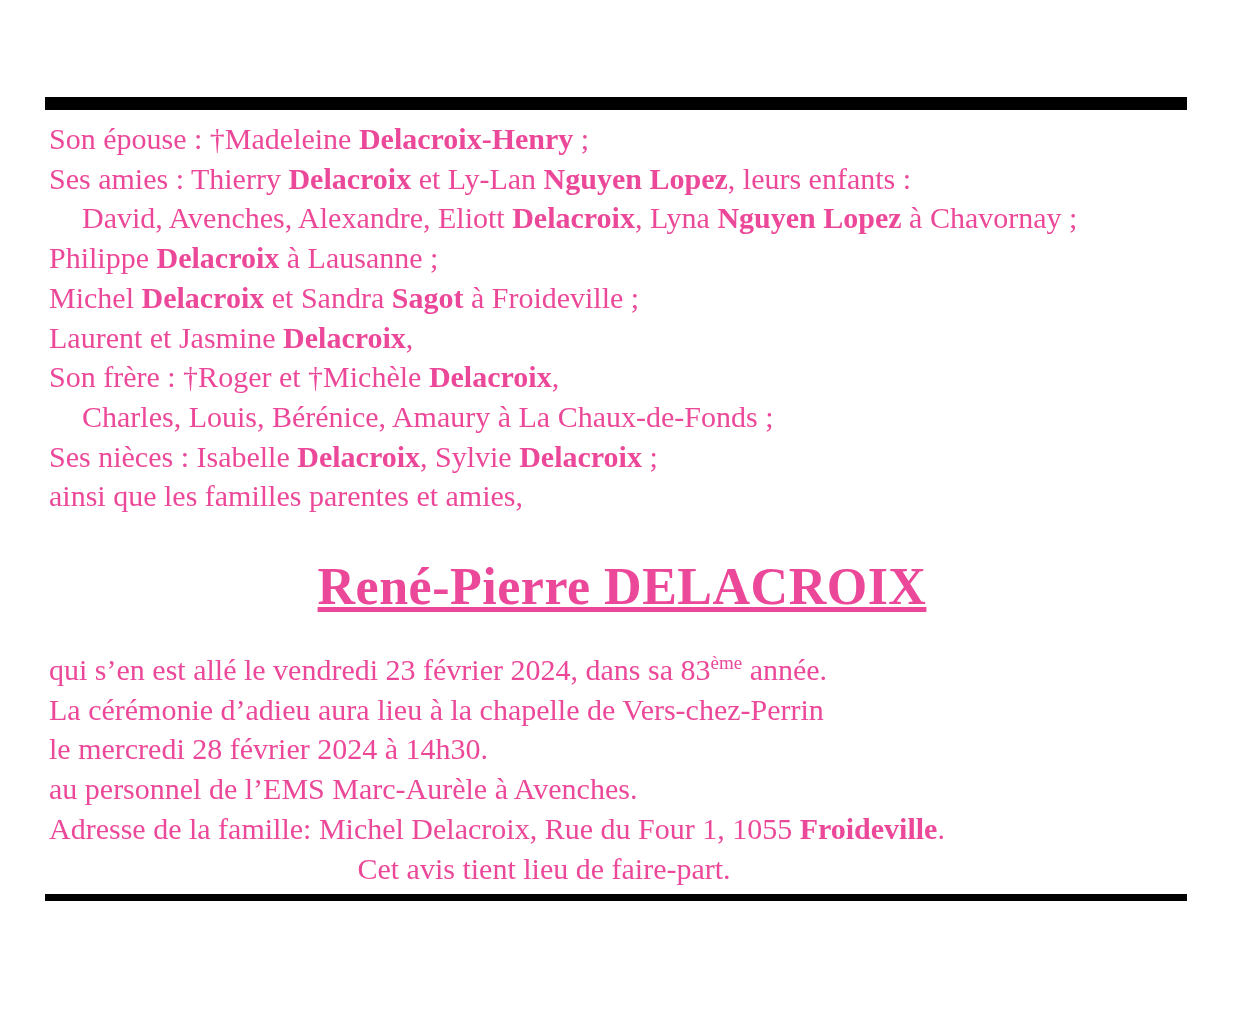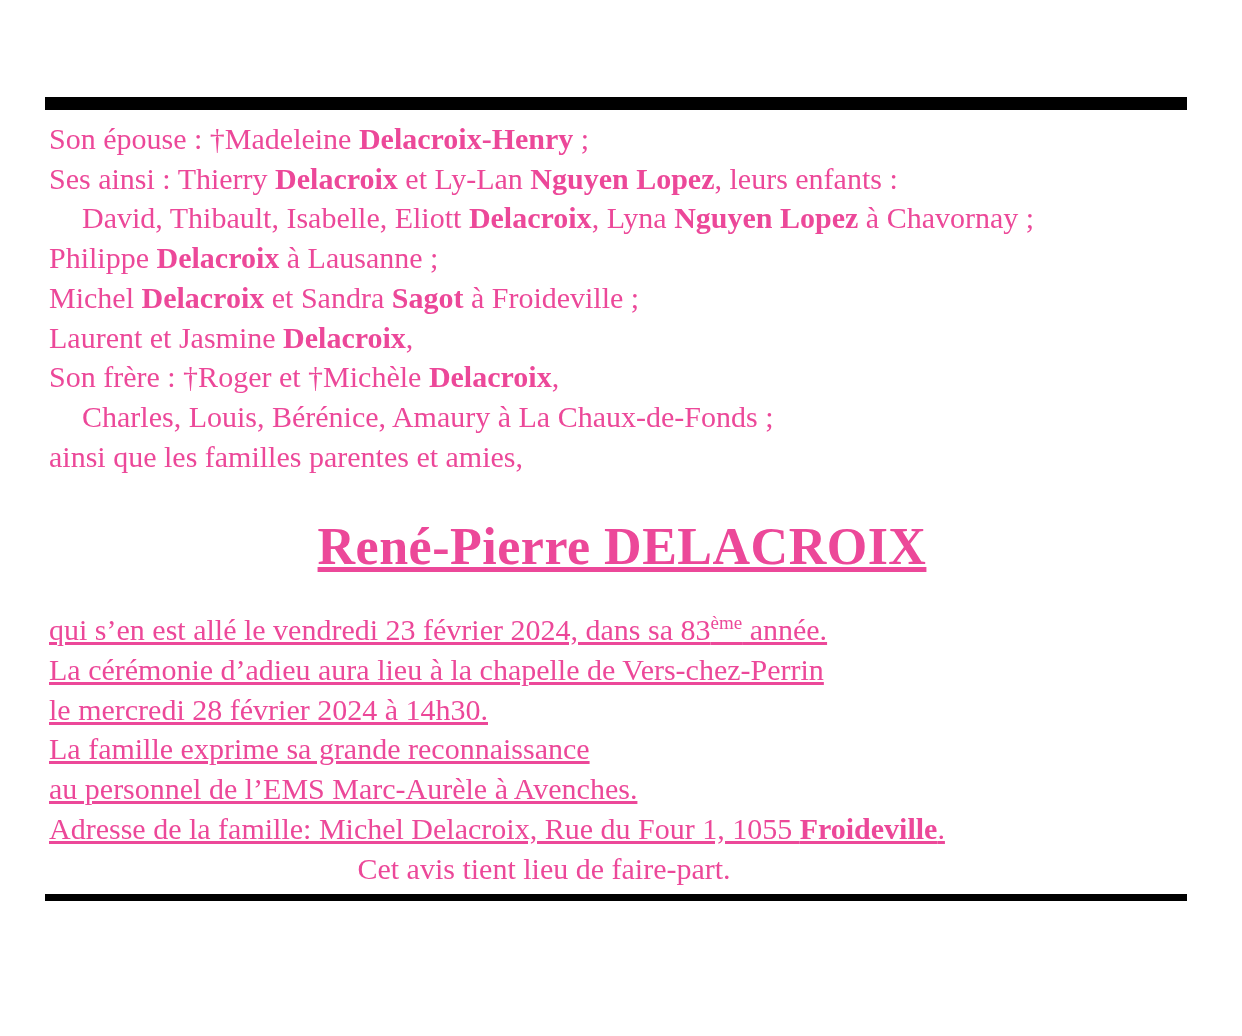--- a/index.html
+++ b/index.html
@@ -34,21 +34,20 @@
     margin: 9px 40px 0 49px;
     font-size: 30px;
     line-height: 39.7px;
     white-space: nowrap;
   }
   .details {
     margin: 32px 40px 0 49px;
     font-size: 30px;
     line-height: 39.7px;
     white-space: nowrap;
-    text-decoration: underline;
   }
   .line.indent {
     padding-left: 33px;
   }
   .title {
     margin: 40px 47px 0 49px;
     font-size: 52px;
     line-height: 62px;
     font-weight: bold;
     text-align: center;
@@ -69,33 +68,33 @@
   }
   b { font-weight: bold; }
 </style>
 </head>
 <body>
 
 <div class="sheet">
   <div class="rule top"></div>
   <div class="family">
       <div class="line"><span>Son épouse : †Madeleine </span><b>Delacroix-Henry</b><span> ;</span></div>
-      <div class="line"><span>Ses ainsi : Thierry </span><b>Delacroix</b><span> et Ly-Lan </span><b>Nguyen Lopez</b><span>, leurs enfants :</span></div>
-      <div class="line indent"><span>David, Thibault, Isabelle, Eliott </span><b>Delacroix</b><span>, Lyna </span><b>Nguyen Lopez</b><span> à Chavornay ;</span></div>
+      <div class="line"><span>Ses amies : Thierry </span><b>Delacroix</b><span> et Ly-Lan </span><b>Nguyen Lopez</b><span>, leurs enfants :</span></div>
+      <div class="line indent"><span>David, Avenches, Alexandre, Eliott </span><b>Delacroix</b><span>, Lyna </span><b>Nguyen Lopez</b><span> à Chavornay ;</span></div>
       <div class="line"><span>Philippe </span><b>Delacroix</b><span> à Lausanne ;</span></div>
       <div class="line"><span>Michel </span><b>Delacroix</b><span> et Sandra </span><b>Sagot</b><span> à Froideville ;</span></div>
       <div class="line"><span>Laurent et Jasmine </span><b>Delacroix</b><span>,</span></div>
       <div class="line"><span>Son frère : †Roger et †Michèle </span><b>Delacroix</b><span>,</span></div>
       <div class="line indent"><span>Charles, Louis, Bérénice, Amaury à La Chaux-de-Fonds ;</span></div>
+      <div class="line"><span>Ses nièces : Isabelle </span><b>Delacroix</b><span>, Sylvie </span><b>Delacroix</b><span> ;</span></div>
       <div class="line"><span>ainsi que les familles parentes et amies,</span></div>
     </div>
   <h1 class="title">René-Pierre DELACROIX</h1>
   <div class="details">
       <div class="line"><span>qui s’en est allé le vendredi 23 février 2024, dans sa 83</span><span class="sup">ème</span><span> année.</span></div>
       <div class="line"><span>La cérémonie d’adieu aura lieu à la chapelle de Vers-chez-Perrin</span></div>
       <div class="line"><span>le mercredi 28 février 2024 à 14h30.</span></div>
-      <div class="line"><span>La famille exprime sa grande reconnaissance</span></div>
       <div class="line"><span>au personnel de l’EMS Marc-Aurèle à Avenches.</span></div>
       <div class="line"><span>Adresse de la famille: Michel Delacroix, Rue du Four 1, 1055 </span><b>Froideville</b><span>.</span></div>
     </div>
   <div class="closing">Cet avis tient lieu de faire-part.</div>
   <div class="rule bottom"></div>
 </div>
 
 </body></html>

